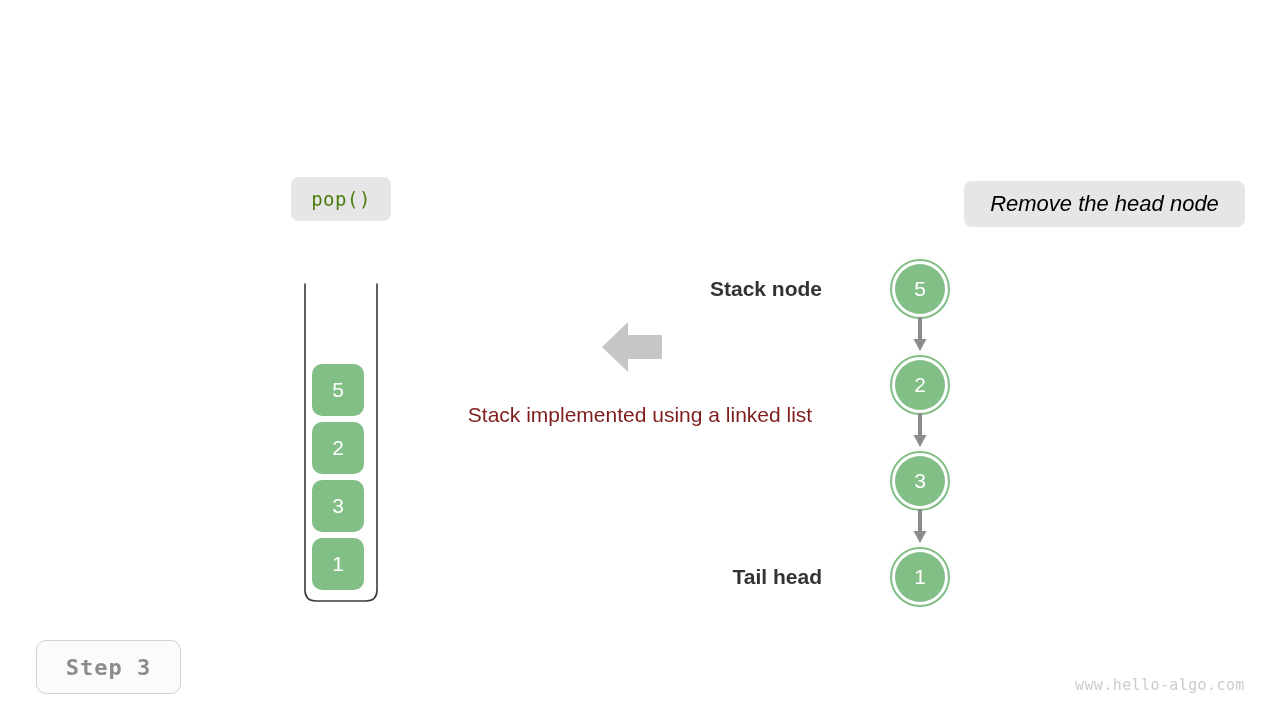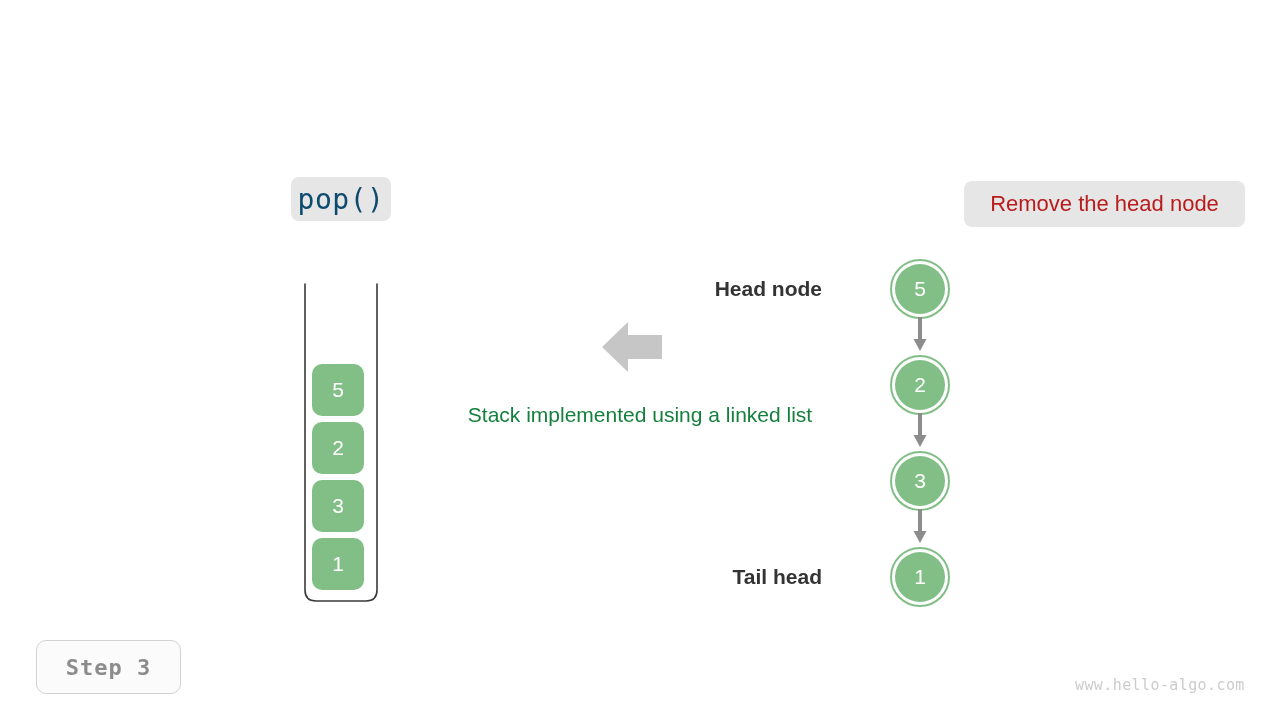--- a/index.html
+++ b/index.html
@@ -27,32 +27,33 @@
     color: #333333;
     box-sizing: border-box;
   }
 
   #op-chip {
     left: 291px;
     top: 177px;
     width: 100px;
     height: 44px;
     font-family: "DejaVu Sans Mono", "Liberation Mono", monospace;
-    font-size: 28px;
+    font-size: 19px;
     letter-spacing: 0.5px;
-    color: #0c4a6e;
+    color: #4d7c0f;
   }
 
   #action-chip {
     left: 964px;
     top: 181px;
     width: 281px;
     height: 46px;
     font-size: 22px;
-    color: #b91c1c;
+    color: #000000;
+    font-style: italic;
   }
 
   #step-chip {
     position: absolute;
     left: 36px;
     top: 640px;
     width: 145px;
     height: 54px;
     background: #fbfbfb;
     border: 1px solid #d2d2d2;
@@ -79,21 +80,21 @@
   }
 
   
   #caption {
     position: absolute;
     left: 440px;
     top: 403px;
     width: 400px;
     text-align: center;
     font-size: 21px;
-    color: #15803d;
+    color: #7f1d1d;
   }
 
   
   #transform-arrow {
     position: absolute;
     left: 600px;
     top: 318px;
     width: 64px;
     height: 58px;
   }
@@ -228,21 +229,21 @@
 
 <div id="caption">Stack implemented using a linked list</div>
 
 <div id="list-area">
 
   <div class="list-node" style="top:4px;">
     <div class="node-outer-ring"></div>
     <div class="node-core">
       <span>5</span>
     </div>
-    <div class="node-label">Head node</div>
+    <div class="node-label">Stack node</div>
   </div>
 
   <svg class="link-arrow" style="top:62px;" viewBox="0 0 16 36">
     <line x1="8" y1="0" x2="8" y2="24" stroke="#8c8c8c" stroke-width="4"></line>
     <path d="M 1.5 22 L 14.5 22 L 8 34 Z" fill="#8c8c8c"></path>
   </svg>
 
   <div class="list-node" style="top:100px;">
     <div class="node-outer-ring"></div>
     <div class="node-core">

